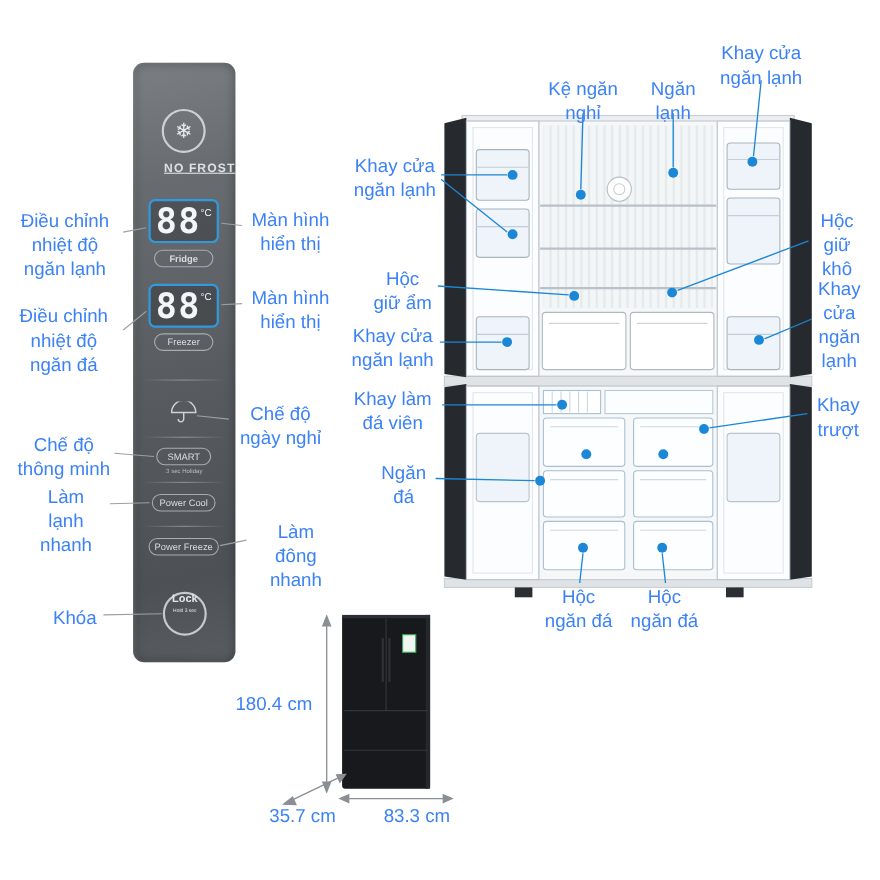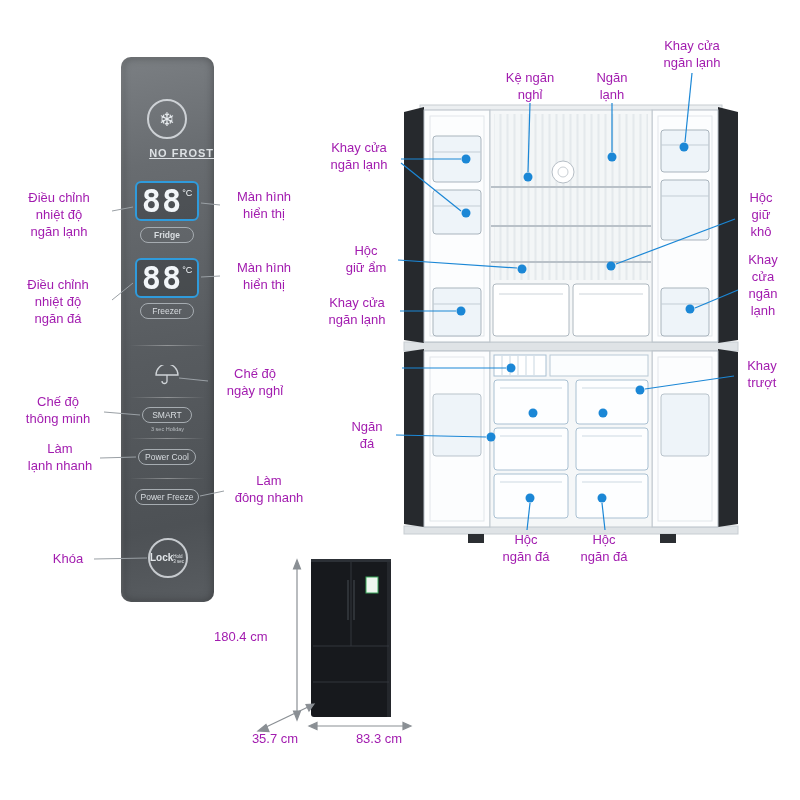--- a/index.html
+++ b/index.html
@@ -1,21 +1,21 @@
 <!DOCTYPE html>
 <html><head>
 <meta charset="utf-8">
 <style>
   * { margin:0; padding:0; box-sizing:border-box; }
   html,body { background:#ffffff; }
   body { font-family:"Liberation Sans", sans-serif; }
   .canvas { position:relative; width:800px; height:800px; background:#ffffff; overflow:hidden; }
 
   
-  .lbl { position:absolute; font-size:13px; line-height:1.3; color:#a21caf;
+  .lbl { position:absolute; font-size:17px; line-height:1.3; color:#3b82f6;
          white-space:pre-line; text-align:center; }
 
   
   .panel { position:absolute; left:121px; top:57px; width:93px; height:545px;
            border-radius:10px;
            background:linear-gradient(168deg,#7b7f83 0%,#686c70 20%,#575b5f 55%,#4d5155 85%,#595d61 100%);
            box-shadow:inset 0 0 10px rgba(0,0,0,0.35), inset 2px 0 3px rgba(255,255,255,0.14); }
   .panel > * { position:absolute; }
   .logo-circle { left:26px; top:42px; width:40px; height:40px; border:2px solid #cdd1d5;
                  border-radius:50%; display:flex; align-items:center; justify-content:center;
@@ -35,21 +35,21 @@
   .btn-freezer { left:19px; top:246px; width:54px; height:16px; }
   .btn-smart   { left:21px; top:350px; width:50px; height:16px; }
   .smart-sub   { left:0; top:369px; width:100%; text-align:center; font-size:5.5px; color:#b8bdc1; }
   .btn-cool    { left:17px; top:392px; width:58px; height:16px; }
   .btn-freeze  { left:14px; top:432px; width:64px; height:16px; }
   .hair { left:9px; width:75px; height:1px;
           background:linear-gradient(90deg, rgba(255,255,255,0), rgba(255,255,255,0.35), rgba(255,255,255,0)); }
   .h1{top:288px}.h2{top:340px}.h3{top:381px}.h4{top:421px}
   .umbrella { left:33px; top:308px; }
   .lock { left:27px; top:481px; width:40px; height:40px; border:2px solid #c6cace; border-radius:50%;
-          display:flex; flex-direction:row; align-items:center; justify-content:flex-start; color:#e2e6e9; }
+          display:flex; flex-direction:column; align-items:center; justify-content:flex-start; color:#e2e6e9; }
   .lock-label { font-size:10px; font-weight:bold; line-height:1; }
   .lock-sub { font-size:4.5px; margin-top:2px; }
 
   .overlay { position:absolute; left:0; top:0; width:800px; height:800px; pointer-events:none; }
 </style>
 </head>
 <body>
 
 <div class="canvas">
 
@@ -299,20 +299,22 @@
 giữ
 khô</div>
   <div class="lbl" style="left:336px;top:243px;width:60px">Hộc
 giữ ẩm</div>
   <div class="lbl" style="left:316px;top:295px;width:82px">Khay cửa
 ngăn lạnh</div>
   <div class="lbl" style="left:740px;top:252px;width:46px">Khay
 cửa
 ngăn
 lạnh</div>
+  <div class="lbl" style="left:314px;top:352px;width:86px">Khay làm
+đá viên</div>
   <div class="lbl" style="left:736px;top:358px;width:52px">Khay
 trượt</div>
   <div class="lbl" style="left:340px;top:419px;width:54px">Ngăn
 đá</div>
   <div class="lbl" style="left:494px;top:532px;width:64px">Hộc
 ngăn đá</div>
   <div class="lbl" style="left:572px;top:532px;width:64px">Hộc
 ngăn đá</div>
 
   <div class="lbl" style="left:214px;top:629px;width:72px;text-align:left">180.4 cm</div>

